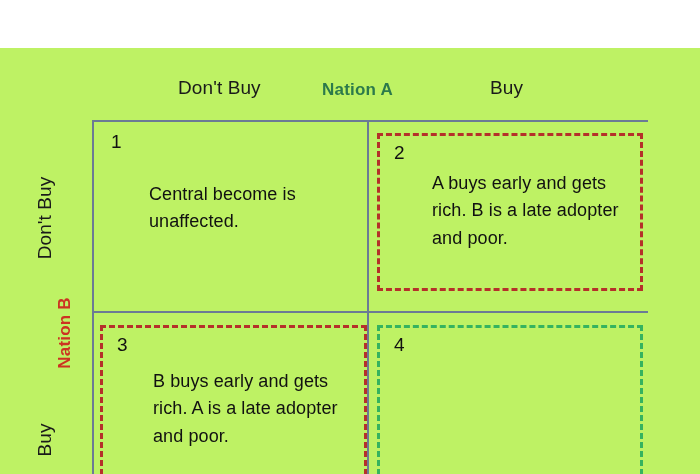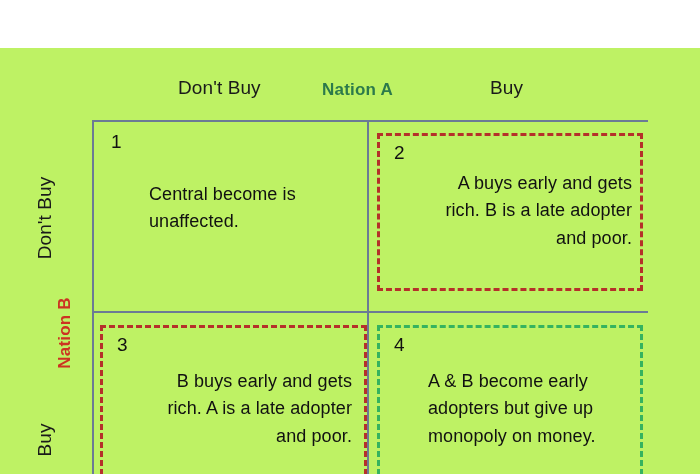--- a/index.html
+++ b/index.html
@@ -143,22 +143,22 @@
   }
 
   .quadrant-text {
     position: absolute;
     font-size: 18px;
     line-height: 1.52;
     color: #111111;
     letter-spacing: 0.1px;
   }
   #quadrant-1 .quadrant-text { left: 52px; top: 56px;  width: 210px; }
-  #quadrant-2 .quadrant-text { left: 52px; top: 34px;  width: 200px; text-align: right; }
-  #quadrant-3 .quadrant-text { left: 44px; top: 40px;  width: 205px; text-align: right; }
+  #quadrant-2 .quadrant-text { left: 52px; top: 34px;  width: 200px; }
+  #quadrant-3 .quadrant-text { left: 50px; top: 40px;  width: 205px; }
   #quadrant-4 .quadrant-text { left: 48px; top: 40px;  width: 205px; }
 </style>
 </head>
 <body>
 
 <div id="matrix-root">
 
   <div id="col-header-dont-buy" class="col-header">Don't Buy</div>
 
   <div id="col-header-buy" class="col-header">Buy</div>
@@ -186,16 +186,15 @@
     <div class="quadrant-text">A buys early and gets rich. B is a late adopter and poor.</div>
   </div>
 
   <div id="quadrant-3" class="quadrant outlined-red">
     <div class="quadrant-number">3</div>
     <div class="quadrant-text">B buys early and gets rich. A is a late adopter and poor.</div>
   </div>
 
   <div id="quadrant-4" class="quadrant outlined-green">
     <div class="quadrant-number">4</div>
-    <div class="quadrant-text">A &amp; B become early adopters but give up monopoly on money.</div>
   </div>
 
 </div>
 
 </body></html>

